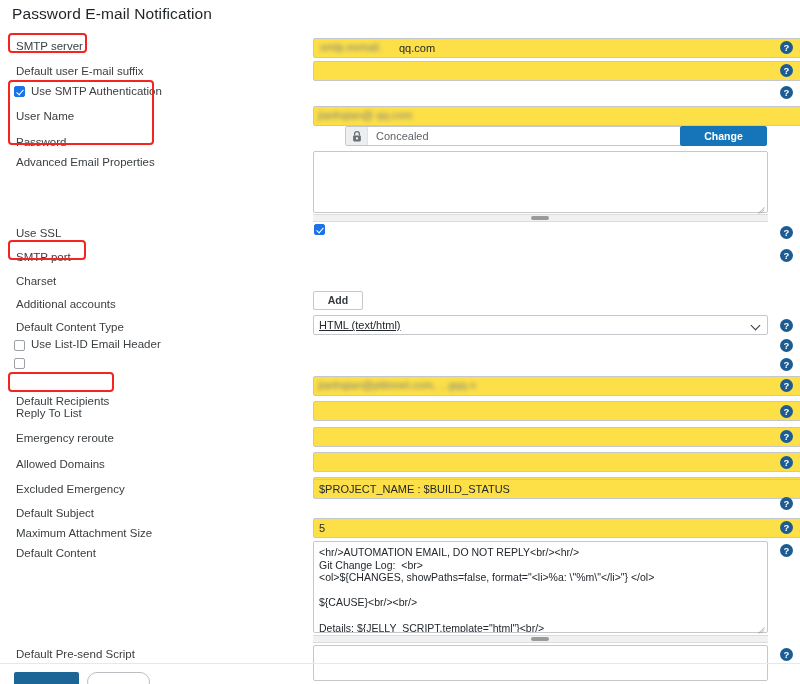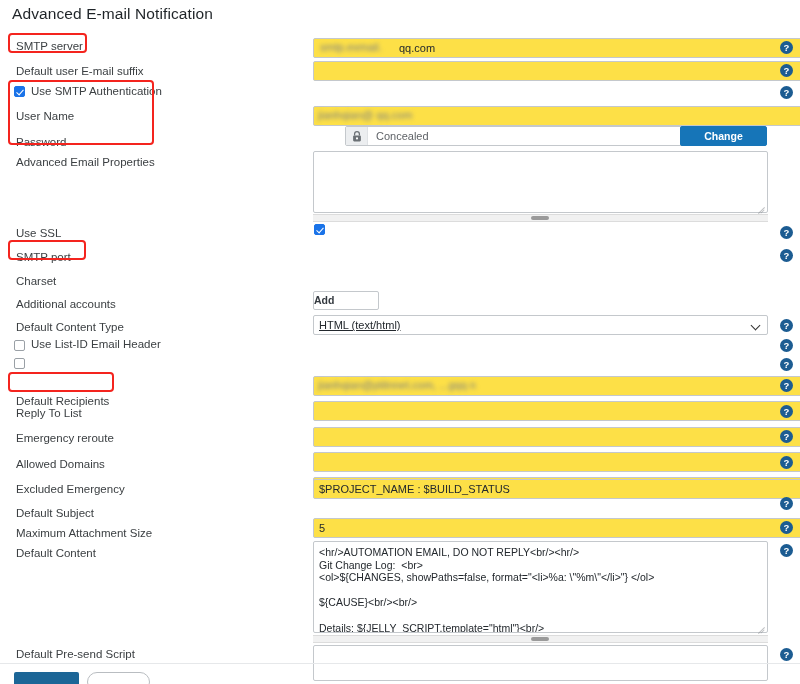--- a/index.html
+++ b/index.html
@@ -149,27 +149,28 @@
     color: #fff;
     font-size: 9.5px;
     font-weight: bold;
     line-height: 13px;
     text-align: center;
     font-family: "Liberation Sans", sans-serif;
   }
 
   
   .btn-add {
-    width: 66px; height: 19px;
+    width: 50px; height: 19px;
     border: 1px solid #c4c8cc;
     border-radius: 2px;
     background: #fff;
     font-size: 10.5px;
     color: #33393f;
     font-weight: bold;
+    text-align: center;
     line-height: 17px;
     font-family: "Liberation Sans", sans-serif;
   }
   .btn-change-pw {
     position: absolute;
     left: 680px; top: 126px;
     width: 87px; height: 20px;
     background: #1675b8;
     border: 1px solid #1675b8;
     border-radius: 2px;
@@ -256,21 +257,21 @@
     left: 0; top: 663px;
     width: 800px; height: 1px;
     background: #e6e8ea;
   }
 </style>
 </head>
 <body>
 
 <div id="page">
 
-  <div class="page-title">Advanced E-mail Notification</div>
+  <div class="page-title">Password E-mail Notification</div>
 
   <div class="row-label" style="top:39px">SMTP server</div>
   <div class="ctrl" style="top:38px">
     <input class="tinput" type="text" style="padding-left: 85px;" value="qq.com">
   </div>
   <div class="blurred" style="left:320px; top:41px">smtp.exmail.</div>
   <div class="help" style="top:41px">?</div>
 
   <div class="row-label" style="top:64px">Default user E-mail suffix</div>
   <div class="ctrl" style="top:61px">

